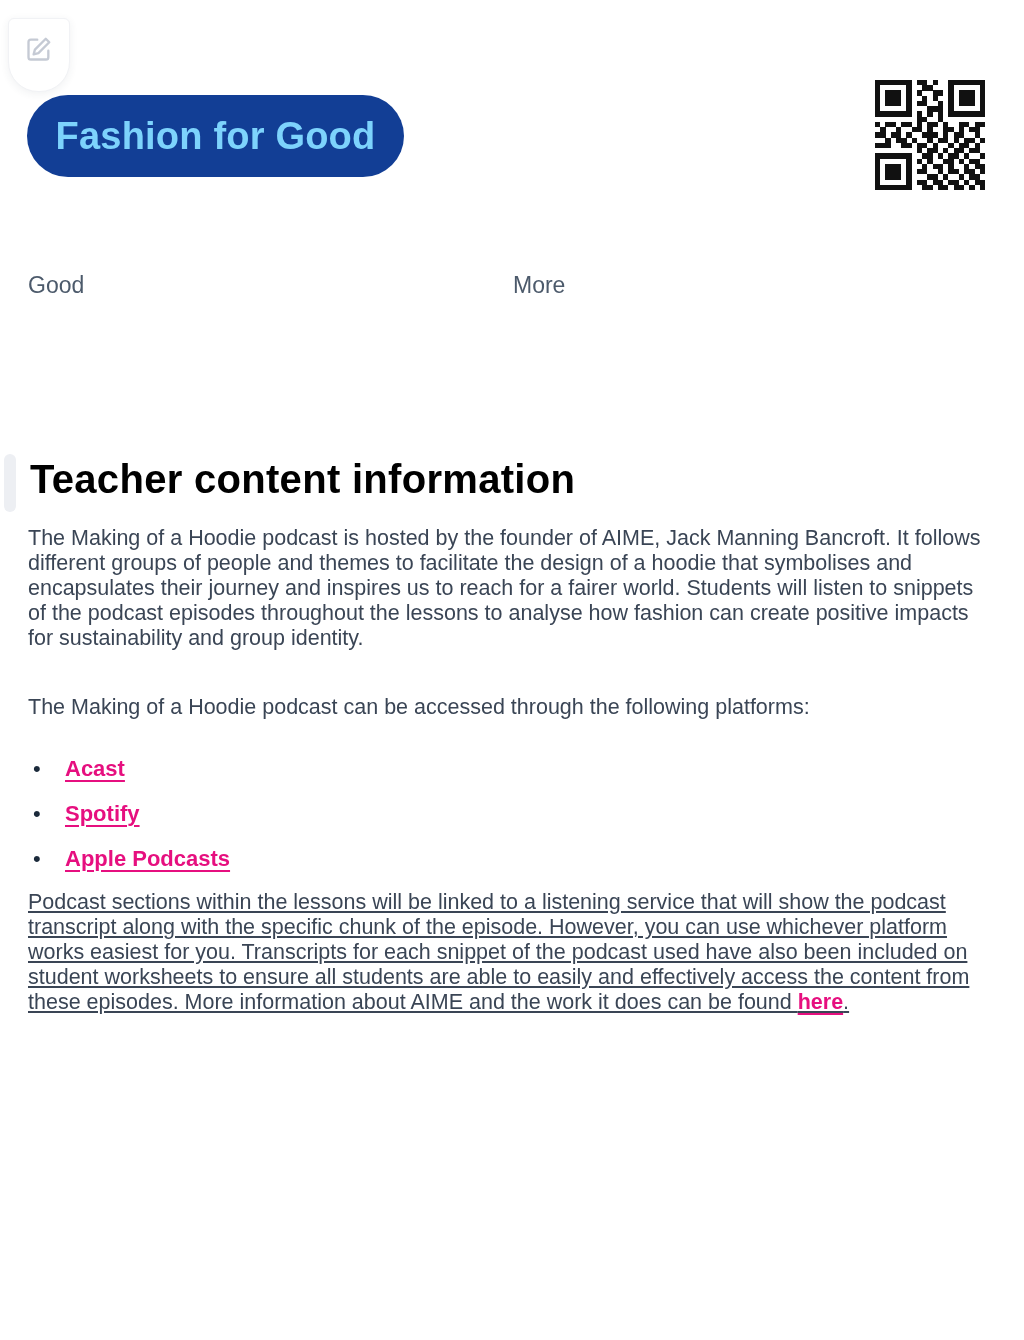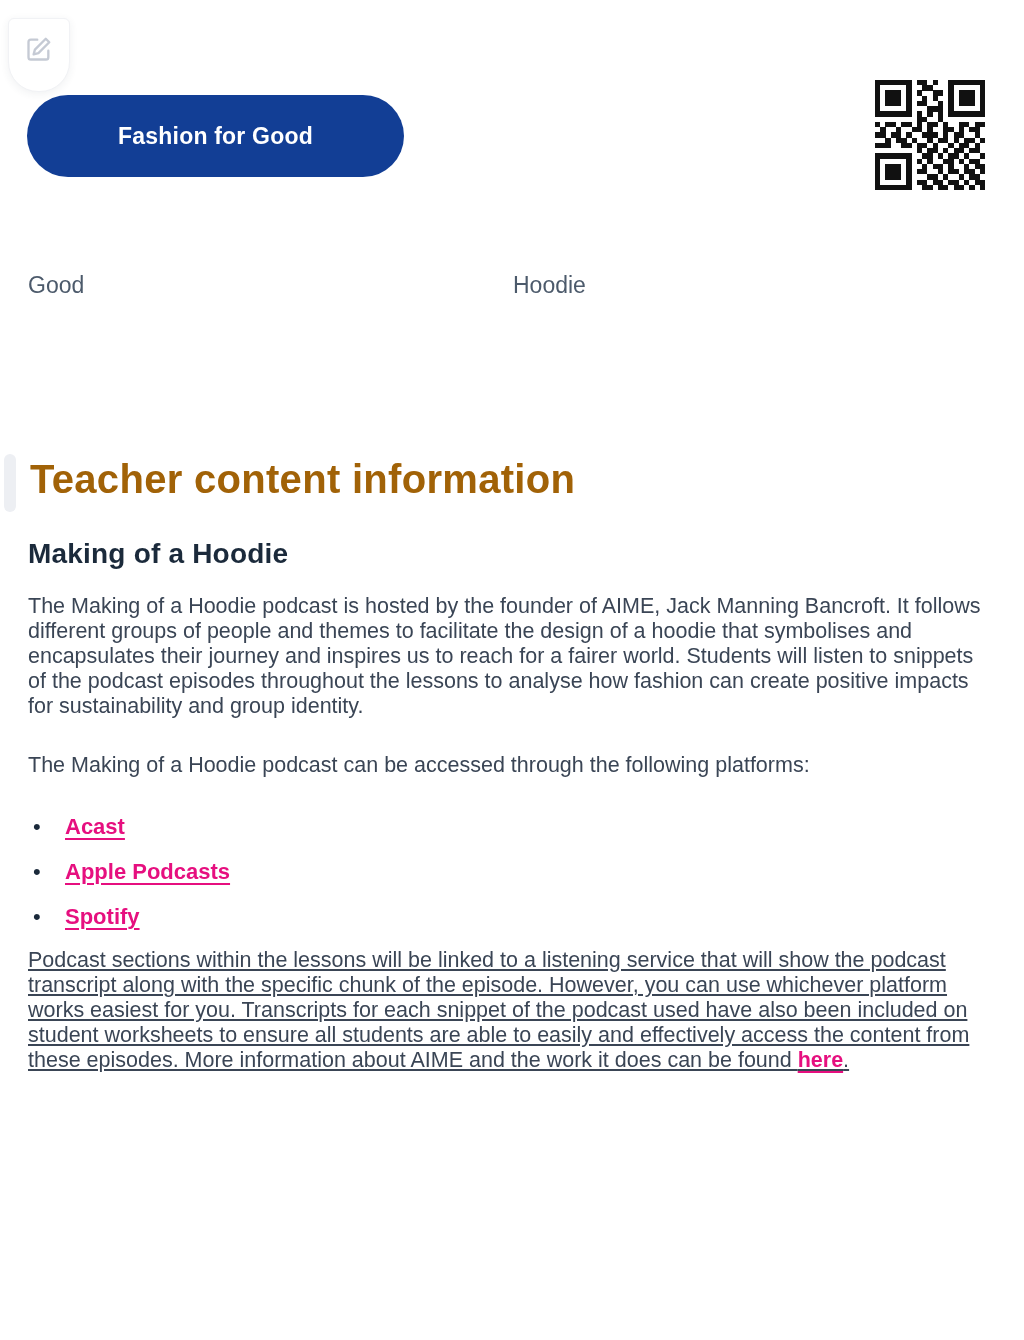--- a/index.html
+++ b/index.html
@@ -29,22 +29,22 @@
     cursor: pointer;
   }
   .edit-card svg { width: 28px; height: 28px; stroke: #c5cad4; fill: none; stroke-width: 2; stroke-linecap: round; stroke-linejoin: round; }
 
   .brand-pill {
     position: absolute;
     left: 27px; top: 95px;
     width: 377px; height: 82px;
     background: #123e95;
     border-radius: 44px;
-    color: #ffffff;
-    font-size: 23px;
+    color: #7dd3fc;
+    font-size: 38px;
     font-weight: bold;
     display: flex; align-items: center; justify-content: center;
     letter-spacing: 0.2px;
   }
 
   .qr {
     position: absolute;
     right: 39px; top: 80px;
     width: 110px; height: 110px;
   }
@@ -71,42 +71,42 @@
     position: absolute;
     left: 4px; top: -3px;
     width: 12px; height: 58px;
     background: #edeff3;
     border-radius: 7px;
   }
   .section-title {
     margin: 0;
     font-size: 40px;
     font-weight: 800;
-    color: #a16207;
+    color: #000000;
     letter-spacing: 0.3px;
   }
 
   
   .article { margin: 0 28px; width: 957px; }
 
   .subtitle {
     margin: 36px 0 0 0;
     font-size: 28px;
     font-weight: bold;
     color: #1b2a3b;
     letter-spacing: 0.2px;
   }
 
   .para {
     margin: 24px 0 0 0;
     font-size: 21.5px;
     line-height: 25px;
     color: #3a4555;
   }
-  .para-2 { margin-top: 34px; }
+  .para-2 { margin-top: 44px; }
   .para-3 { margin-top: 16px; text-decoration: underline; }
 
   .platform-list {
     list-style: none;
     margin: 36px 0 0 0;
     padding: 0;
   }
   .platform-list li {
     position: relative;
     padding-left: 37px;
@@ -392,43 +392,42 @@
         <rect x="16" y="20" width="1.02" height="1.02" fill="#111111"></rect>
         <rect x="18" y="20" width="1.02" height="1.02" fill="#111111"></rect>
         <rect x="20" y="20" width="1.02" height="1.02" fill="#111111"></rect>
       </svg>
   </div>
 
 </div>
 
 <div class="fields">
   <span class="field-name">Good</span>
-  <span class="field-class">Hoodie</span>
+  <span class="field-class">More</span>
 </div>
 
 <div class="section-heading">
   <span class="accent-bar"></span>
   <h1 class="section-title">Teacher content information</h1>
 </div>
 
 <div class="article">
 
-  <h2 class="subtitle">Making of a Hoodie</h2>
 
   <p class="para para-1">The Making of a Hoodie podcast is hosted by the founder of AIME, Jack Manning Bancroft. It follows different groups of people and themes to facilitate the design of a hoodie that symbolises and encapsulates their journey and inspires us to reach for a fairer world. Students will listen to snippets of the podcast episodes throughout the lessons to analyse how fashion can create positive impacts for sustainability and group identity.</p>
 
   <p class="para para-2">The Making of a Hoodie podcast can be accessed through the following platforms:</p>
 
   <ul class="platform-list">
     <li>
       <a class="pink-link">Acast</a>
     </li>
     <li>
+      <a class="pink-link">Spotify</a>
+    </li>
+    <li>
       <a class="pink-link">Apple Podcasts</a>
     </li>
-    <li>
-      <a class="pink-link">Spotify</a>
-    </li>
   </ul>
 
   <p class="para para-3"><span>Podcast sections within the lessons will be linked to a listening service that will show the podcast transcript along with the specific chunk of the episode. However, you can use whichever platform works easiest for you. Transcripts for each snippet of the podcast used have also been included on student worksheets to ensure all students are able to easily and effectively access the content from these episodes. More information about AIME and the work it does can be found </span><a class="pink-link inline-link">here</a><span>.</span></p>
 
 </div>
 
 </body></html>

